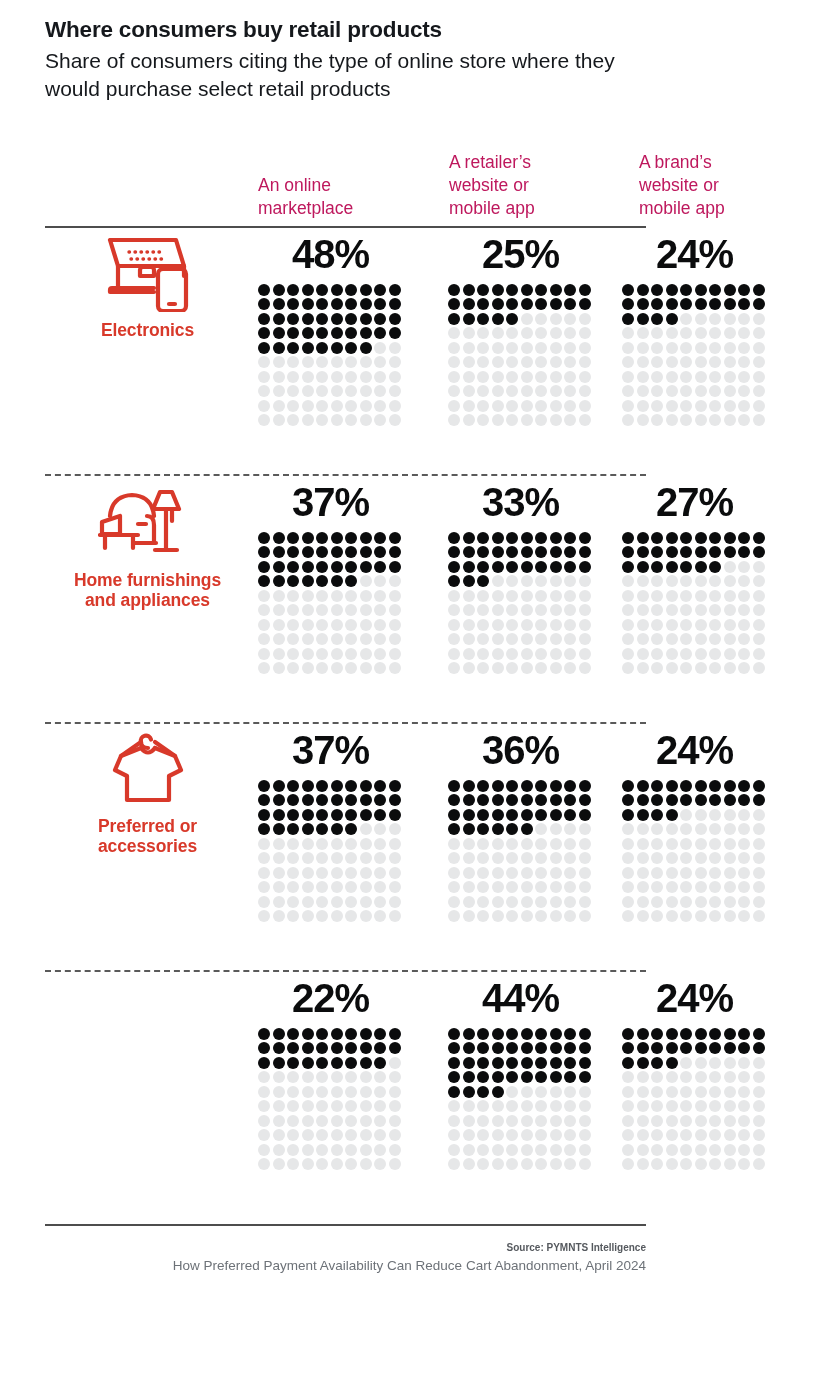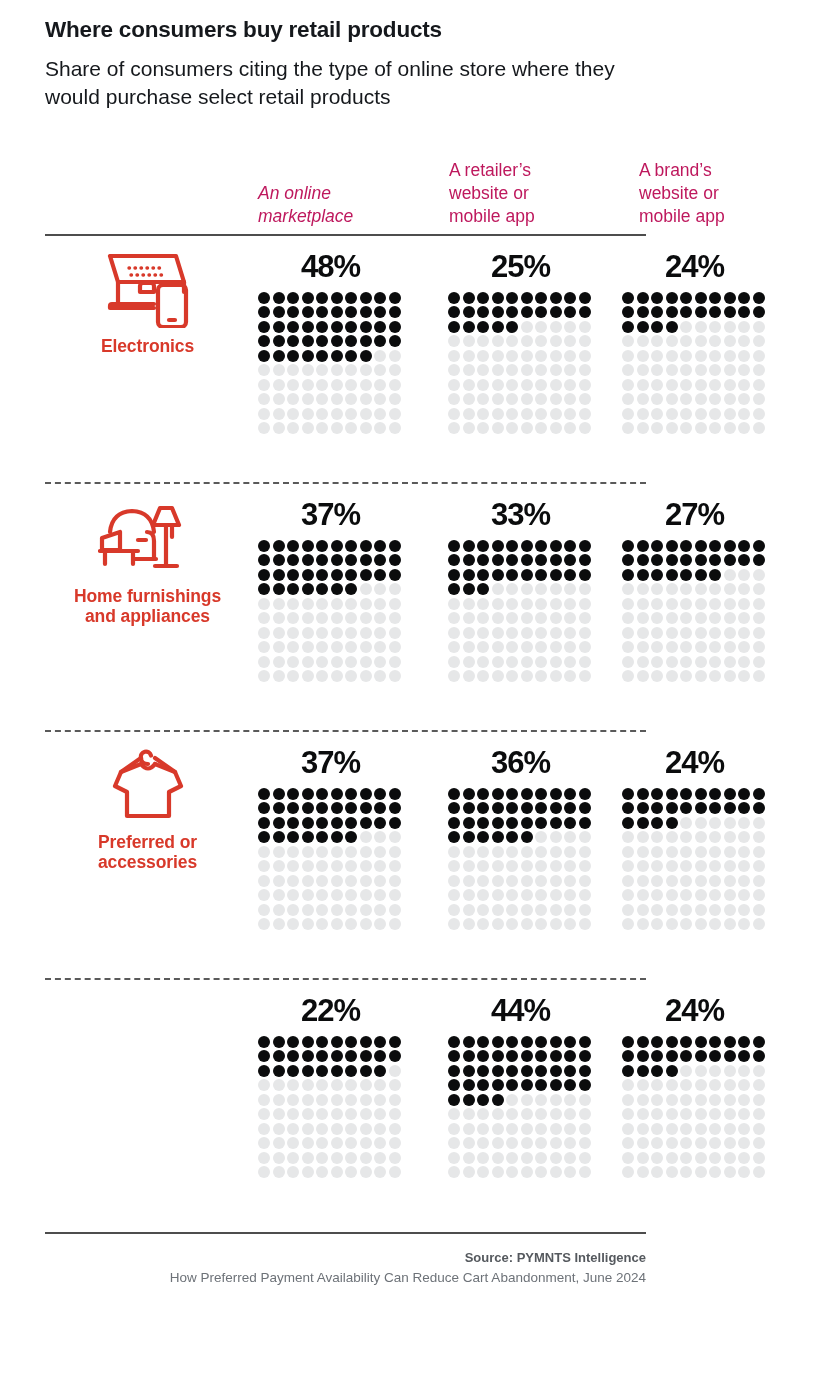--- a/index.html
+++ b/index.html
@@ -32,40 +32,40 @@
     letter-spacing: -0.2px;
     line-height: 1.25;
     color: #15181c;
     white-space: nowrap;
   }
   .subtitle {
     font-size: 21px;
     font-weight: 400;
     line-height: 1.32;
     color: #15181c;
-    margin-top: 11px;
+    margin-top: 3px;
     max-width: 720px;
   }
 
   
   .colhead-row {
     position: relative;
     height: 100px;
     margin-top: 18px;
   }
   .colhead {
     position: absolute;
     bottom: 0;
     font-size: 17.5px;
     line-height: 1.33;
     text-align: left;
     color: #be185d;
     white-space: pre-line;
   }
-  .colhead.c0 { left: 213px;  width: 235px; font-style: italic; }
+  .colhead.c0 { left: 213px;  width: 235px; }
   .colhead.c1 { left: 404px;  width: 235px; }
   .colhead.c2 { left: 594px;  width: 235px; }
 
   .rule-top {
     height: 0;
     border-top: 2px solid #4d4d4d;
     margin-top: 5px;
   }
 
   
@@ -75,21 +75,21 @@
   }
   .row-sep {
     height: 0;
     border-top: 2px dashed #5a5a5a;
     margin: 0 0 0 0;
   }
 
   .cat {
     position: absolute;
     left: 0;
-    top: 12px;
+    top: 4px;
     width: 205px;
     text-align: center;
     display: flex;
     flex-direction: column;
     align-items: center;
     justify-content: space-between;
   }
   .cat-icon { display: block; }
   .cat-label {
     margin-top: 4px;
@@ -104,21 +104,21 @@
   .colcell {
     position: absolute;
     top: 0;
     width: 145px;
   }
   .colcell.c0 { left: 213px; }
   .colcell.c1 { left: 403px; }
   .colcell.c2 { left: 577px; }
 
   .pct {
-    font-size: 31px;
+    font-size: 40px;
     font-weight: bold;
     text-align: right;
     color: #0b0c0d;
     letter-spacing: -1px;
     line-height: 1;
     height: 46px;
     display: flex;
     align-items: flex-end;
     justify-content: center;
   }
@@ -144,21 +144,21 @@
     height: 0;
     border-top: 2px solid #4d4d4d;
     margin-top: 6px;
   }
   .footer {
     text-align: right;
     margin-top: 14px;
     color: #6d7278;
   }
   .src {
-    font-size: 13px;
+    font-size: 10px;
     font-weight: bold;
     color: #55595e;
     line-height: 1.5;
   }
   .fline {
     font-size: 13.5px;
     color: #6d7278;
     line-height: 1.62;
   }
 </style>
@@ -1510,16 +1510,16 @@
           <span class="dot"></span>
           <span class="dot"></span>
         </div>
     </div>
   </div>
 
   <div class="rule-bottom"></div>
 
   <div class="footer">
     <div class="src">Source: PYMNTS Intelligence</div>
-    <div class="fline">How Preferred Payment Availability Can Reduce Cart Abandonment, June 2024</div>
+    <div class="fline">How Preferred Payment Availability Can Reduce Cart Abandonment, April 2024</div>
   </div>
 
 </div>
 
 </body></html>

